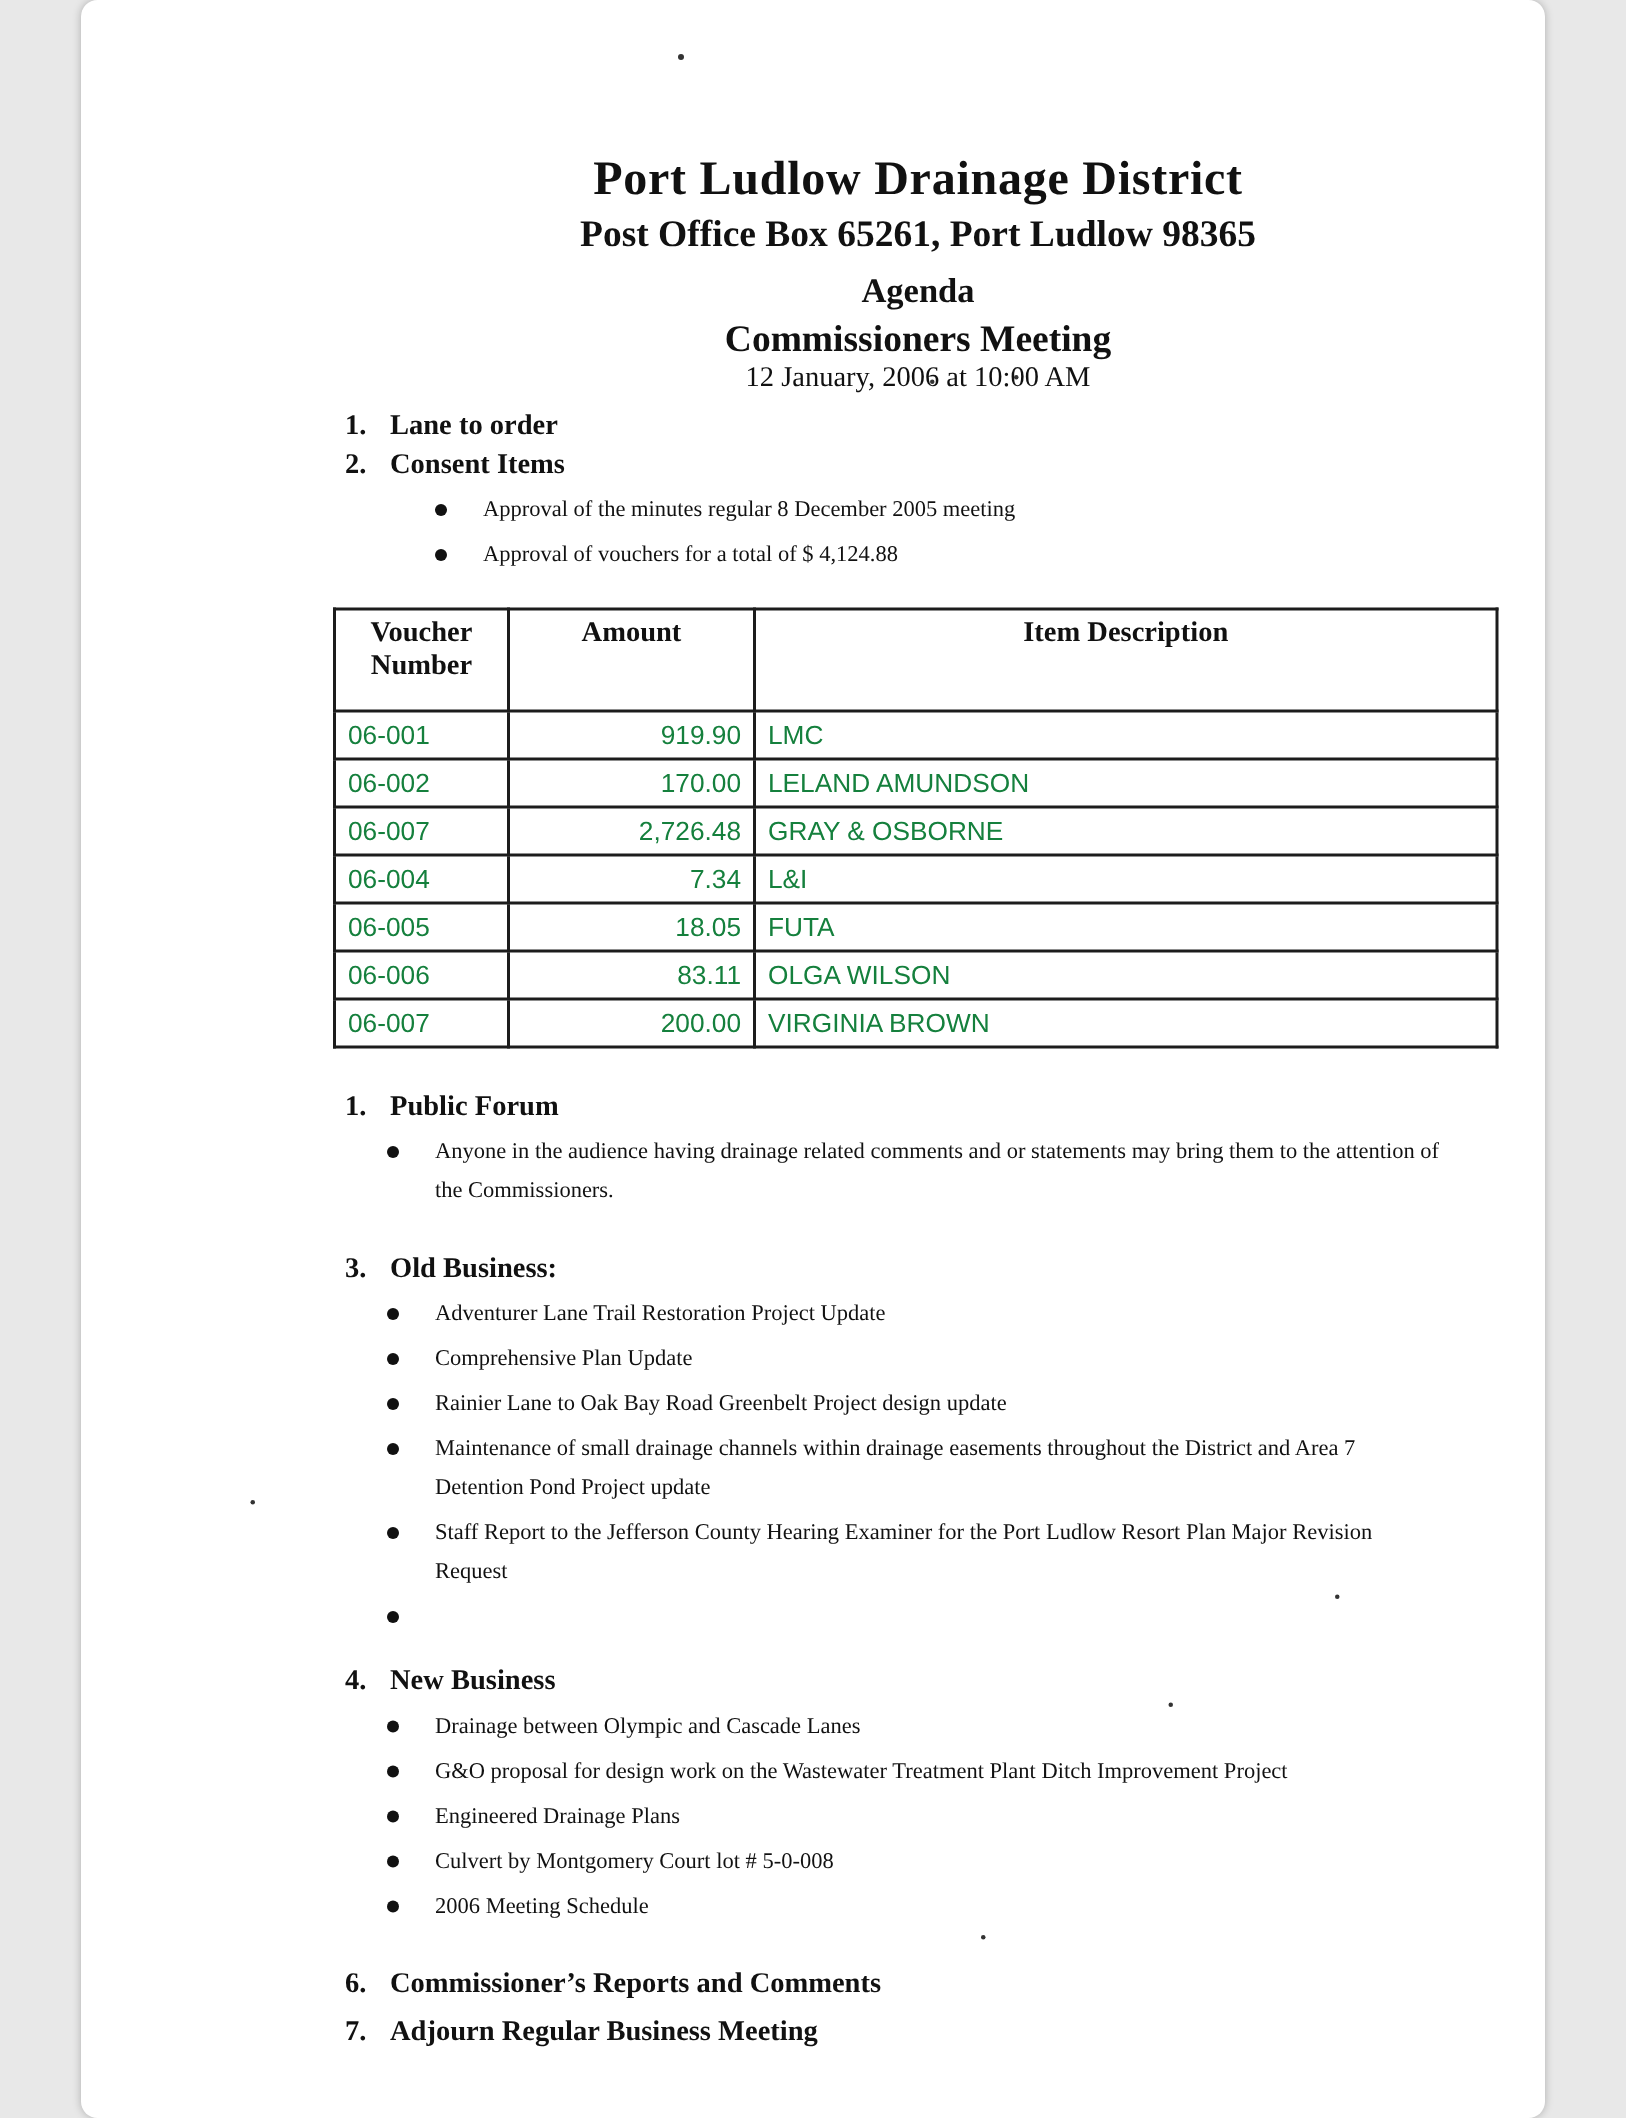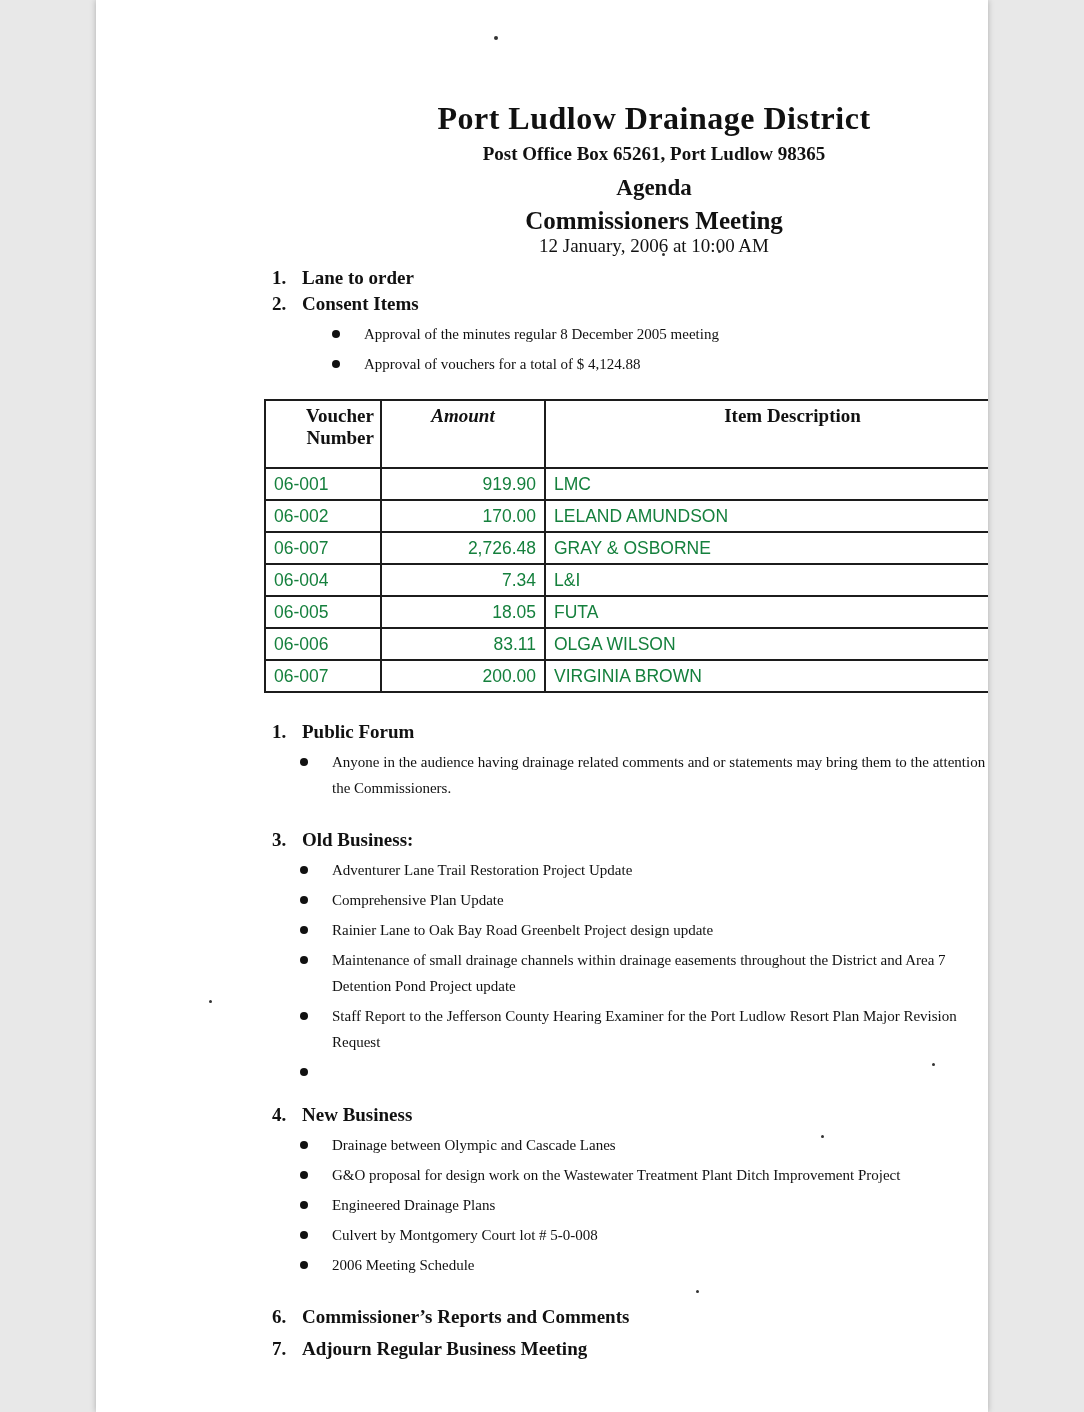--- a/index.html
+++ b/index.html
@@ -1,25 +1,25 @@
 <!DOCTYPE html>
 <html><head>
 <meta charset="utf-8">
 <style>
   html,body{margin:0;padding:0;background:#e8e8e8;}
   .page{
-    width:892px;height:1412px;background:#ffffff;position:relative;
+    width:976px;height:1412px;background:#ffffff;position:relative;
     font-family:"Liberation Serif","DejaVu Serif",serif;color:#111;
-    overflow:hidden;box-shadow:0 0 6px rgba(0,0,0,.25);margin:0 auto;
+    overflow:hidden;box-shadow:0 0 6px rgba(0,0,0,.25);margin:0 auto;border-radius:11px;
   }
   .content{margin-left:168px;width:780px;padding-top:100px;}
   
   .hdr{text-align:center;}
   .hdr .title{font-size:32px;font-weight:bold;letter-spacing:.5px;margin:0 0 6px 0;}
-  .hdr .addr{font-size:19px;font-weight:bold;margin:0 0 10px 0;}
+  .hdr .addr{font-size:25px;font-weight:bold;margin:0 0 10px 0;}
   .hdr .agenda{font-size:23px;font-weight:bold;margin:0 0 6px 0;}
   .hdr .meeting{font-size:25px;font-weight:bold;margin:0 0 0 0;}
   .hdr .date{font-size:19px;margin:0 0 8px 0;}
   
   .numitem{display:flex;font-size:19px;line-height:26px;margin:0;}
   .numitem .num{width:30px;padding-left:8px;font-weight:bold;flex:0 0 auto;}
   .numitem .lbl{font-weight:bold;}
   
   ul.bullets{list-style:none;margin:4px 0 0 0;padding:0;}
   ul.bullets li{display:flex;font-size:15px;line-height:26px;margin:2px 0 4px 0;}
@@ -30,22 +30,22 @@
   
   table.vtable{
     border-collapse:collapse;width:777px;margin:22px 0 0 0;
     font-family:"Liberation Sans","DejaVu Sans",sans-serif;
   }
   table.vtable th,table.vtable td{border:2px solid #1c1c1c;}
   table.vtable th{
     font-family:"Liberation Serif","DejaVu Serif",serif;
     font-size:19px;font-weight:bold;vertical-align:top;padding:4px 6px 18px 6px;
   }
-  th.th-voucher{width:102px;text-align:right;}
-  th.th-amount{width:150px;text-align:center;font-style:italic;}
+  th.th-voucher{width:102px;text-align:center;}
+  th.th-amount{width:150px;text-align:center;}
   th.th-desc{text-align:center;}
   table.vtable td{font-size:17.5px;padding:3px 8px;height:24px;color:#15803d;}
   td.td-voucher{text-align:left;}
   td.td-amount{text-align:right;}
   td.td-desc{text-align:left;}
   
   .sec{margin-top:26px;}
   .sec-tight{margin-top:6px;}
   .specks div{position:absolute;background:#333;border-radius:50%;}
 </style>

